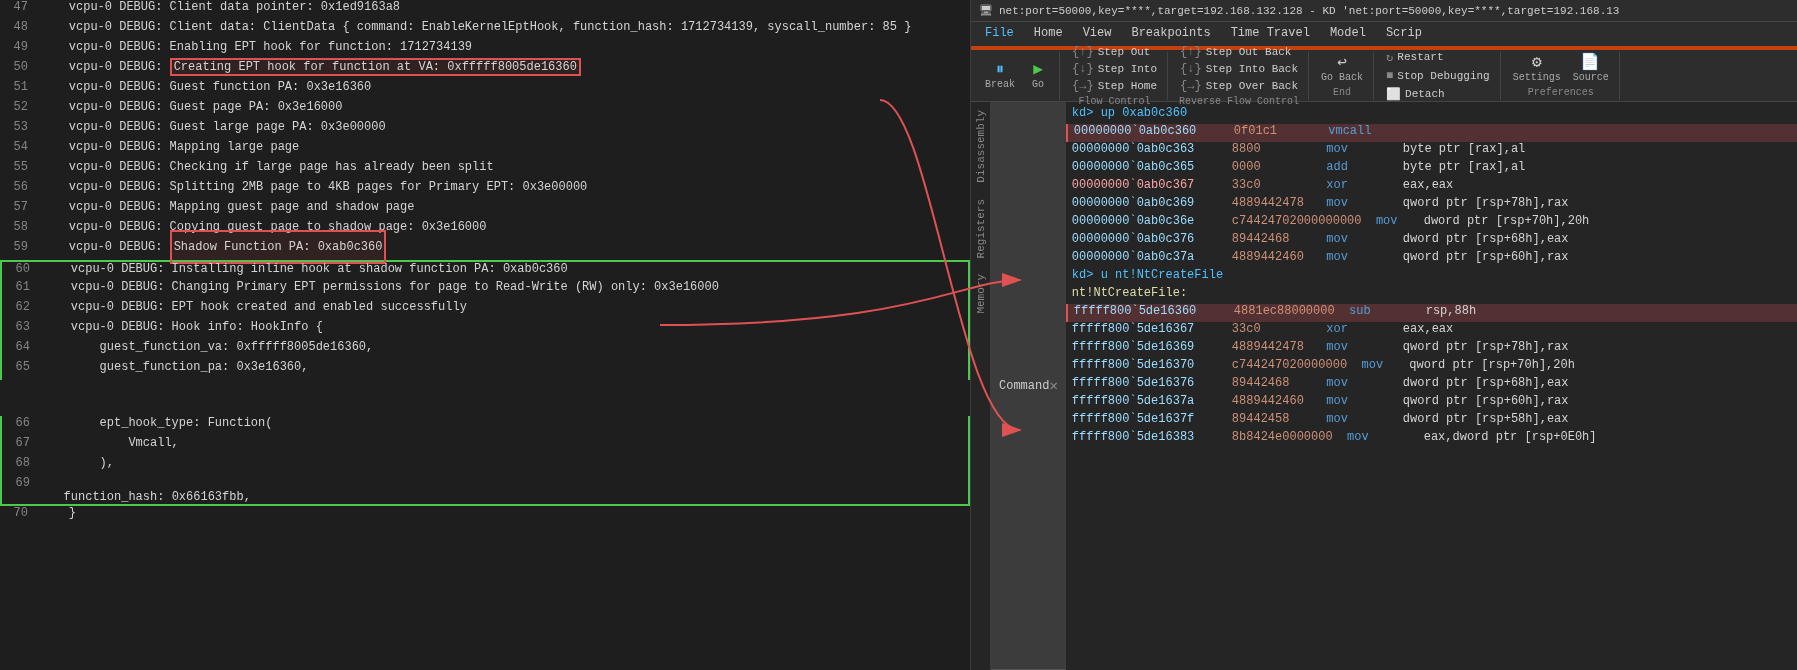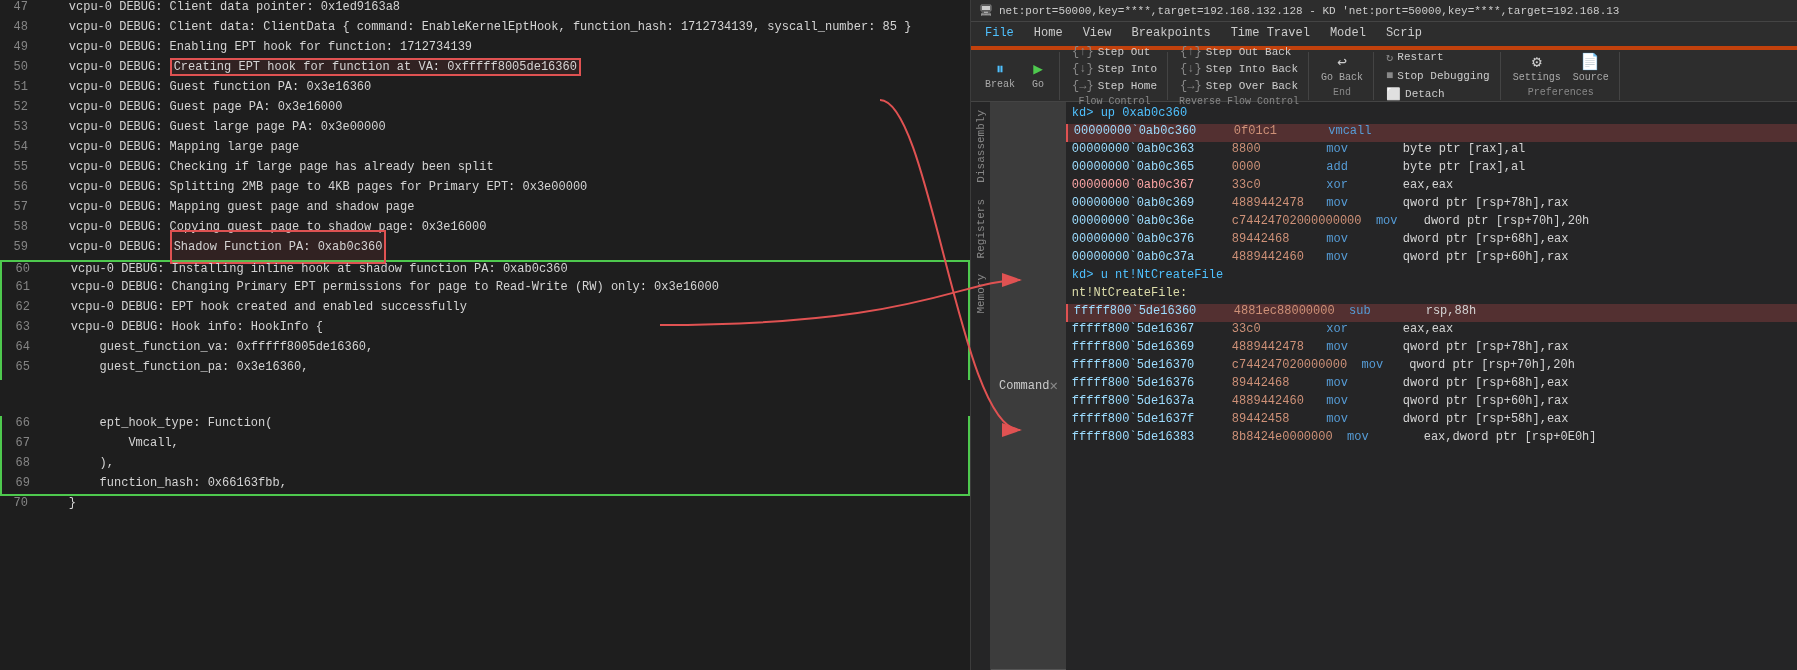--- a/index.html
+++ b/index.html
@@ -348,21 +348,21 @@
             <span class="line-content">        ept_hook_type: Function(</span>
           </div>
           <div class="code-line" style="border-left: 2px solid rgb(78, 201, 78); border-right: 2px solid rgb(78, 201, 78);">
             <span class="line-number">67</span>
             <span class="line-content">            Vmcall,</span>
           </div>
           <div class="code-line" style="border-left: 2px solid rgb(78, 201, 78); border-right: 2px solid rgb(78, 201, 78);">
             <span class="line-number">68</span>
             <span class="line-content">        ),</span>
           </div>
-          <div class="code-line" style="border-left: 2px solid rgb(78, 201, 78); border-right: 2px solid rgb(78, 201, 78); border-bottom: 2px solid rgb(78, 201, 78);">
+          <div class="code-line" style="border-left: 2px solid rgb(78, 201, 78); border-right: 2px solid rgb(78, 201, 78); border-bottom: 2px solid rgb(78, 201, 78); flex-direction: column;">
             <span class="line-number">69</span>
             <span class="line-content">        function_hash: 0x66163fbb,</span>
           </div>
           <div class="code-line">
             <span class="line-number">70</span>
             <span class="line-content">    }</span>
           </div>
         </div>
     </div>
 

